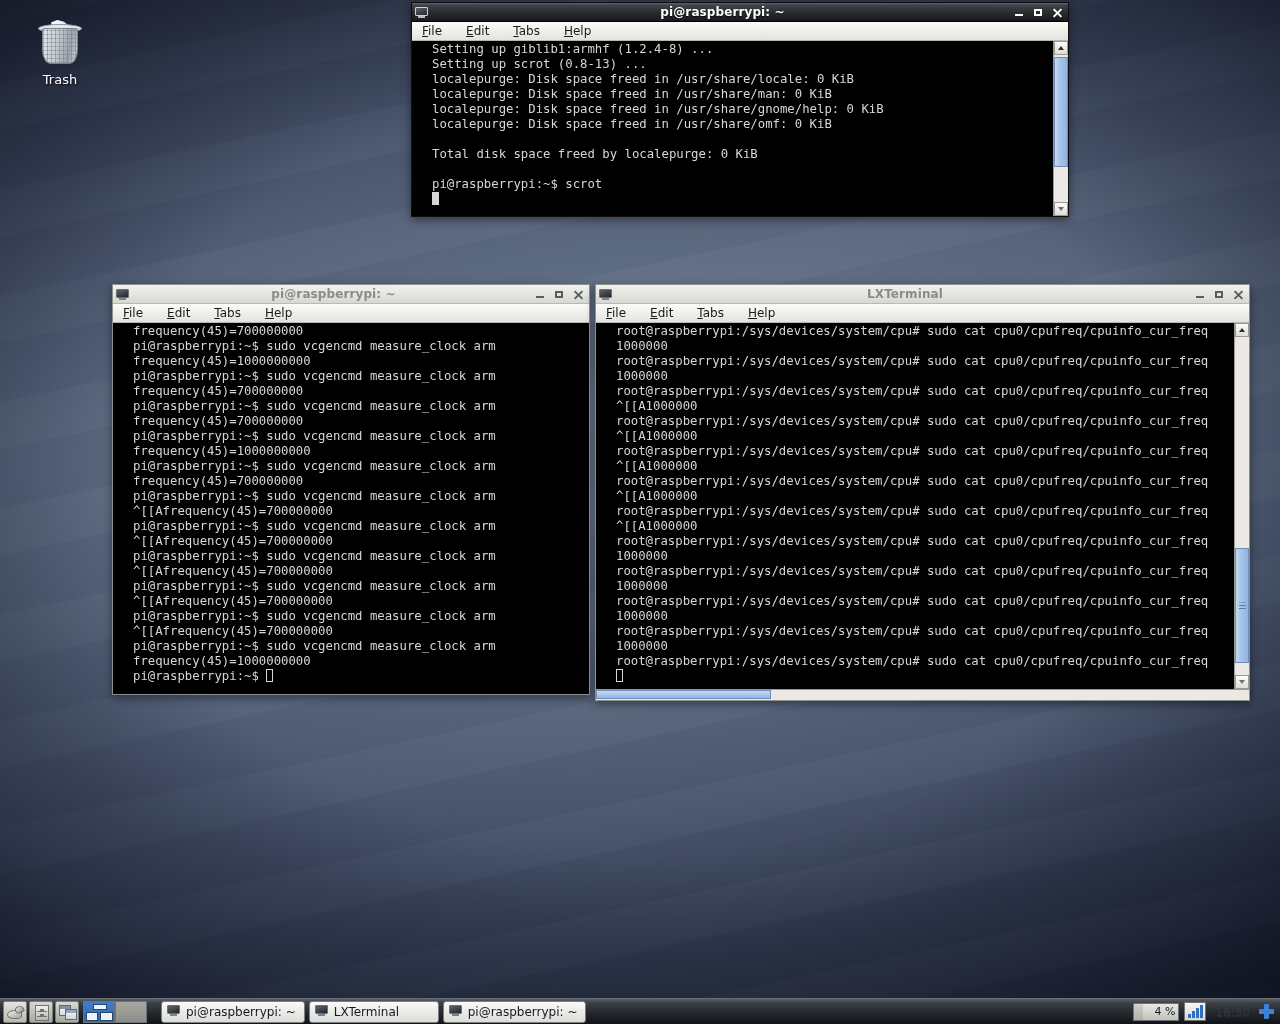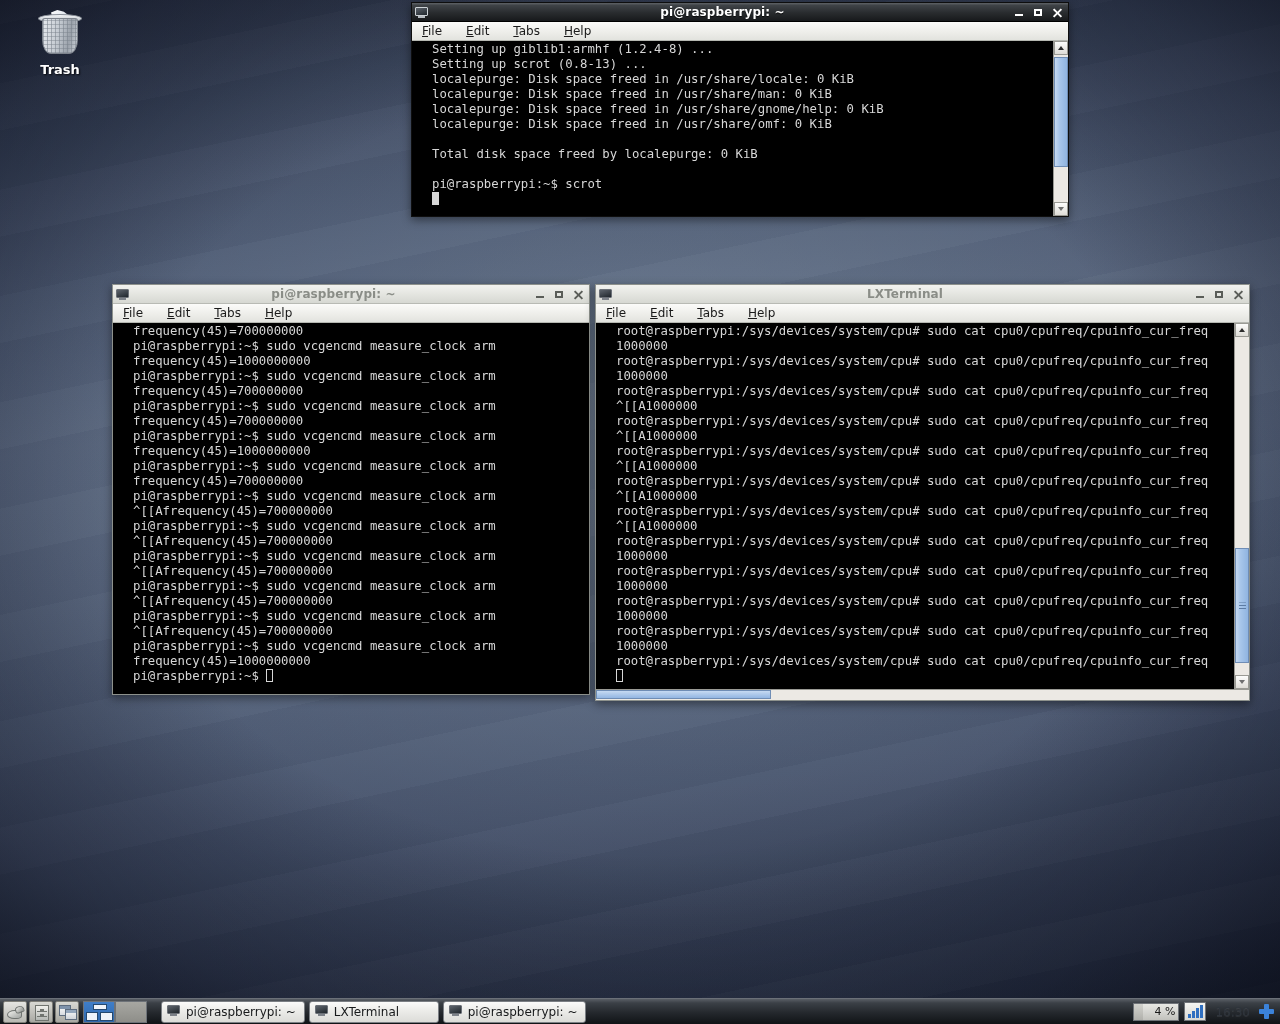--- a/index.html
+++ b/index.html
@@ -372,21 +372,21 @@
     content:""; position:absolute; background:#3b82d9; border-radius:1px;
   }
   .plus-ic::before { left: 5px; top: 0; width: 5px; height: 15px; }
   .plus-ic::after  { left: 0; top: 5px; width: 15px; height: 5px; }
 </style>
 </head>
 <body>
 
 <div id="desktop">
 
-  <div class="desk-icon" style="left:17px; top:8px;font-weight:bold;">
+  <div class="desk-icon" style="left:17px; top:18px;">
     <span class="glyph">
       <span class="trash-paper"></span>
       <span class="trash-lid"></span>
       <span class="trash-body"></span>
     </span>
     <span>Trash</span>
   </div>
 
   <div class="win active" id="win-top" style="left:411px; top:2px; width:658px; height:215px;">
     <div class="titlebar">

